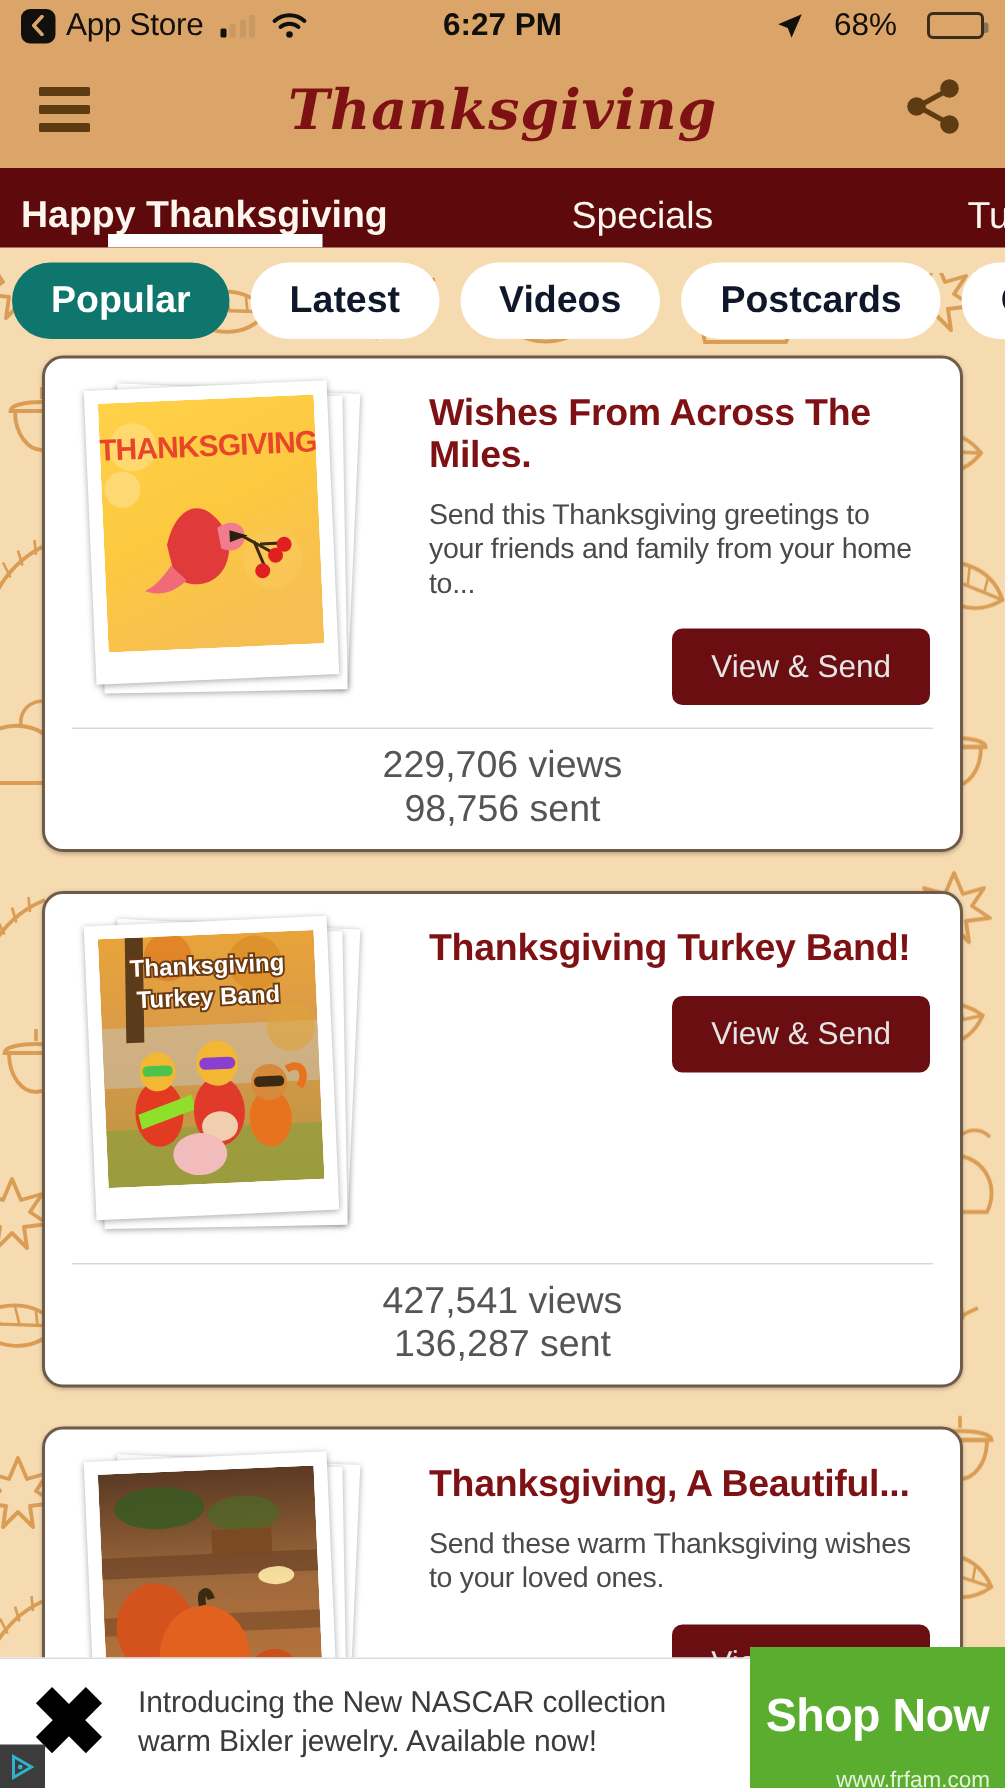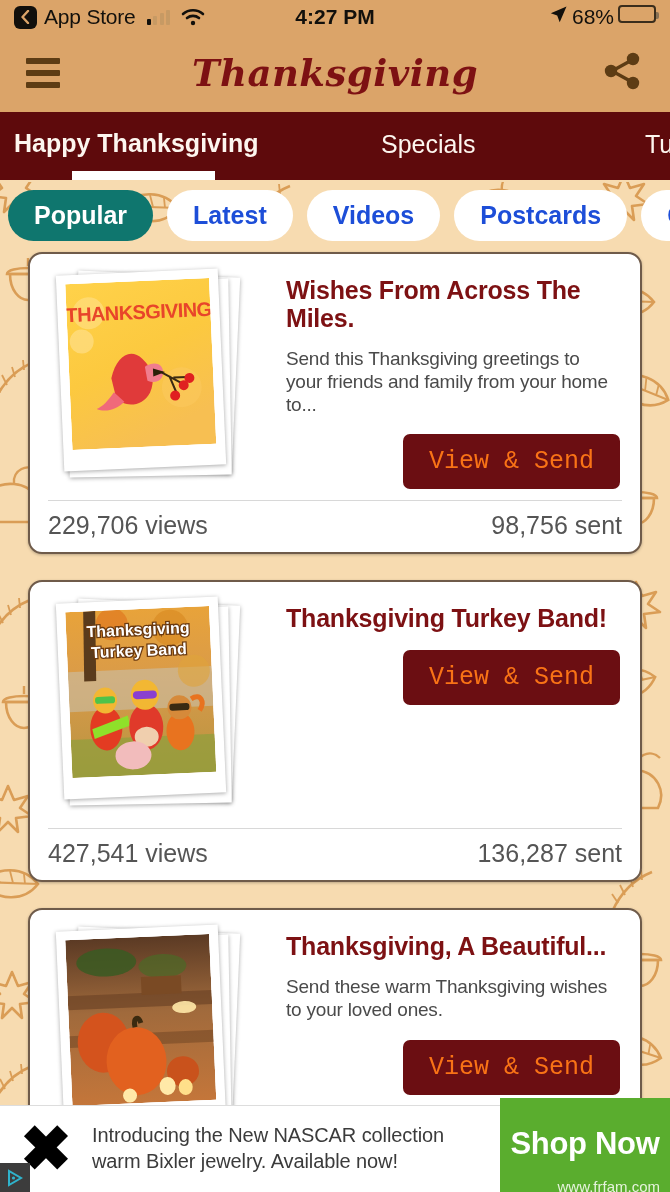--- a/index.html
+++ b/index.html
@@ -24,21 +24,21 @@
   }
   .back-chip svg{ display:block; }
   .sb-appname{ letter-spacing:-0.2px; font-size:21px;text-align:right; }
   .sig{ display:flex; align-items:flex-end; gap:2.5px; height:15px; margin-left:4px;}
   .sig i{ width:4px; background:#c79a64; border-radius:1px; display:block;}
   .sig i.on{ background:#12100c; }
   .sig i:nth-child(1){height:6px;} .sig i:nth-child(2){height:9px;}
   .sig i:nth-child(3){height:12px;} .sig i:nth-child(4){height:15px;}
   .sb-center{ position:absolute; left:0; right:0; text-align:center;
     font-size:21px; font-weight:700; pointer-events:none; }
-  .sb-right{ margin-left:auto; display:flex; gap:4px; z-index:2;}
+  .sb-right{ margin-left:auto; display:flex; align-items:center; gap:20px; z-index:2;}
   .batt{ width:38px; height:18px; border:2px solid #3a2d1c; border-radius:4px;
     position:relative; padding:2px; }
   .batt::after{ content:""; position:absolute; right:-5px; top:5px; width:3px;
     height:7px; background:#8a7254; border-radius:0 2px 2px 0; }
   .batt .fill{ height:100%; width:72%; background:#12100c; border-radius:1px; }
 
   
   .appbar{
     height:78px; background:#dba469; display:flex; align-items:center;
     padding:0 26px; position:relative; border-bottom:2px solid #c7record;
@@ -48,21 +48,21 @@
   .hamburger span{ display:block; height:6px; background:#5d3c14; border-radius:1px; }
   .brand{
     position:absolute; left:0; right:0; text-align:center;
     font-family:"DejaVu Serif", serif; font-style:italic; font-weight:700;
     font-size:37px; color:#7d1113; letter-spacing:0.5px; pointer-events:none;
   }
   .share-ic{ margin-left:auto; z-index:2; cursor:pointer; }
 
   
   .navbar{
-    height:68px; background:#5e0a0c; position:relative; overflow:hidden;
+    height:53px; background:#5e0a0c; position:relative; overflow:hidden;
     display:flex; align-items:center;
   }
   .nav-item{
     color:#fdf6ef; font-size:25px; white-space:nowrap; cursor:pointer;
     font-weight:400;
   }
   .nav-item.active{ font-weight:700; }
   .nav-item.n0{ position:absolute; left:14px; top:17px; }
   .nav-item.n1{ position:absolute; left:381px; top:18px; }
   .nav-item.n2{ position:absolute; left:645px; top:18px; }
@@ -77,21 +77,21 @@
     background:#f7dbb0; overflow:hidden; z-index:0;
   }
   .bgpattern svg{ position:absolute; left:0; top:0; }
 
   
   .chiprow{
     position:relative; z-index:2; display:flex; align-items:center; gap:14px;
     padding:12px 0 14px 8px; height:72px;
   }
   .chip{
-    background:#ffffff; color:#1d4ed8; border-radius:28px;
+    background:#ffffff; color:#0f172a; border-radius:28px;
     font-size:25px; font-weight:700; padding:13px 26px; white-space:nowrap;
     cursor:pointer; line-height:1;
   }
   .chip.sel{ background:#0f766e; color:#ffffff; }
 
   
   .cards{ position:relative; z-index:2; padding:0 28px; }
   .card{
     background:#ffffff; border:2px solid #6f5b4a; border-radius:14px;
     margin-bottom:26px; padding:14px 18px 0 18px; position:relative;
@@ -114,28 +114,28 @@
   .card-title{
     color:#7d1113; font-size:25px; font-weight:700; line-height:1.12;
     letter-spacing:-0.2px;
   }
   .card-desc{
     color:#4a4a4a; font-size:19px; line-height:1.2; margin-top:16px;
     letter-spacing:-0.2px;
   }
   .btn-row{ display:flex; justify-content:flex-end; margin-top:18px; }
   .vsbtn{
-    background:#6b0e12; color:#f97316; border:none; border-radius:7px;
-    font-size:25px; padding:15px 26px; cursor:pointer; line-height:1;
-    font-family:Liberation Mono, monospace;
+    background:#6b0e12; color:#e5e5e5; border:none; border-radius:7px;
+    font-size:21px; padding:15px 26px; cursor:pointer; line-height:1;
+    font-family:Liberation Sans, sans-serif;
   }
   .card-foot{
     display:flex; justify-content:space-between; align-items:center;
     border-top:1px solid #d8d8d8; margin-top:10px; padding:10px 0 12px 0;
-    color:#555; font-size:25px;
+    color:#555; font-size:25px;flex-direction:column;
   }
 
   
   .card.partial{ margin-bottom:0; }
 
   
   .adbar{
     position:absolute; left:0; bottom:0; width:670px; height:87px;
     background:#ffffff; display:flex; align-items:center; z-index:10;
     border-top:1px solid #ddd;
@@ -187,21 +187,21 @@
           <i></i>
       </span>
       <span style="margin-left:4px;display:flex;">
         <svg width="24" height="18" viewBox="0 0 24 18">
           <path d="M2 6 A15 15 0 0 1 22 6" stroke="#12100c" stroke-width="2.6" fill="none" stroke-linecap="round"></path>
           <path d="M6 10 A9.5 9.5 0 0 1 18 10" stroke="#12100c" stroke-width="2.6" fill="none" stroke-linecap="round"></path>
           <circle cx="12" cy="15" r="2.2" fill="#12100c"></circle>
         </svg>
       </span>
     </div>
-    <div class="sb-center">4:27 PM</div>
+    <div class="sb-center">6:27 PM</div>
     <div class="sb-right">
       <span style="display:flex;">
         <svg width="19" height="19" viewBox="0 0 19 19">
             <path d="M17.5 1.5 L1.8 8.2 L8.2 10.6 L10.7 17.2 Z" fill="#12100c"></path>
           </svg>
       </span>
       <span>68%</span>
       <span class="batt"><span class="fill"></span></span>
     </div>
   </div>

